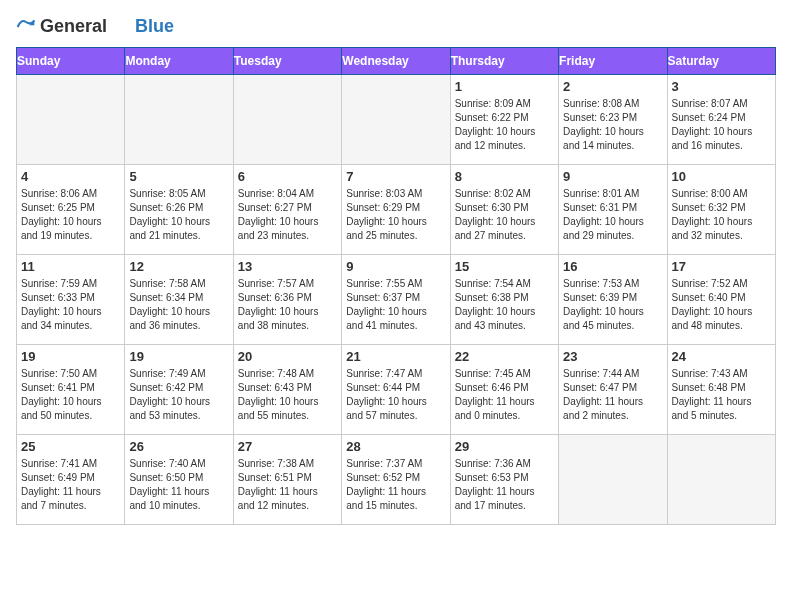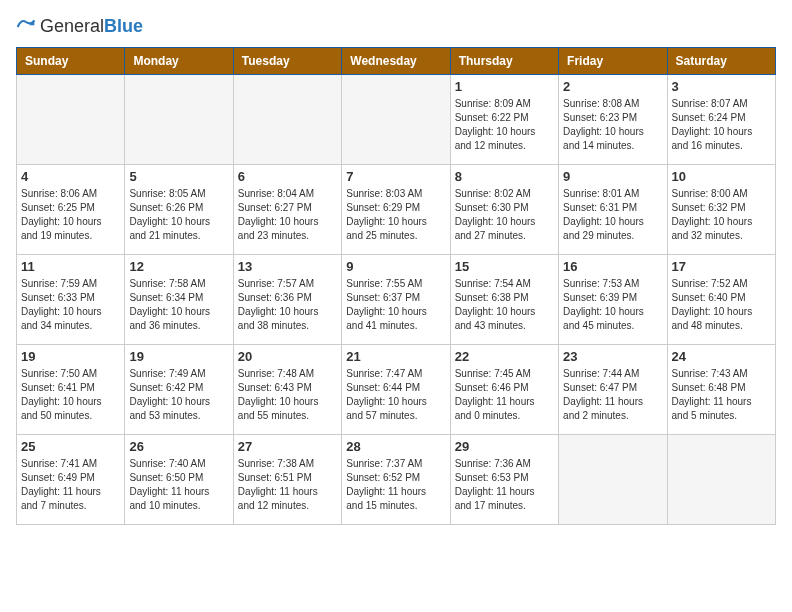--- a/index.html
+++ b/index.html
@@ -16,27 +16,28 @@
       align-items: flex-start;
       margin-bottom: 10px;
     }
     .logo {
       display: flex;
       align-items: center;
       gap: 4px;
     }
     .logo-text-general {
       font-size: 18px;
-      font-weight: normal;
+      font-weight: bold;
       color: #333;
     }
     .logo-text-blue {
       font-size: 18px;
       font-weight: bold;
       color: #2a7abf;
+      margin-left: 28px;
     }
     .logo-icon {
       width: 20px;
       height: 20px;
     }
     .title-block {
       text-align: right;
     }
     .month-title {
       font-size: 36px;
@@ -46,25 +47,25 @@
     .location-title {
       font-size: 16px;
       color: #555;
     }
     table {
       width: 100%;
       border-collapse: collapse;
       table-layout: fixed;
     }
     thead th {
-      background-color: #a16207;
+      background-color: #8b5cf6;
       color: #fff;
       font-size: 12px;
       font-weight: bold;
-      padding: 6px 8px;
+      padding: 6px 0;
       text-align: left;
       border: 1px solid #1a5a9f;
     }
     td {
       vertical-align: top;
       border: 1px solid #ccc;
       padding: 4px;
       font-size: 10px;
       color: #333;
       height: 90px;

